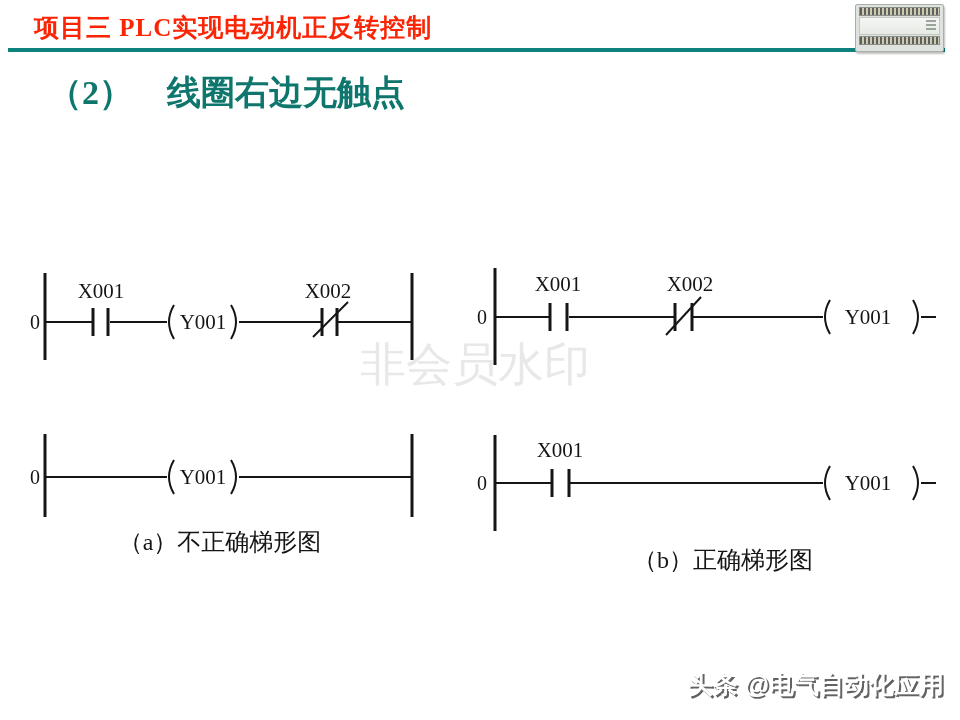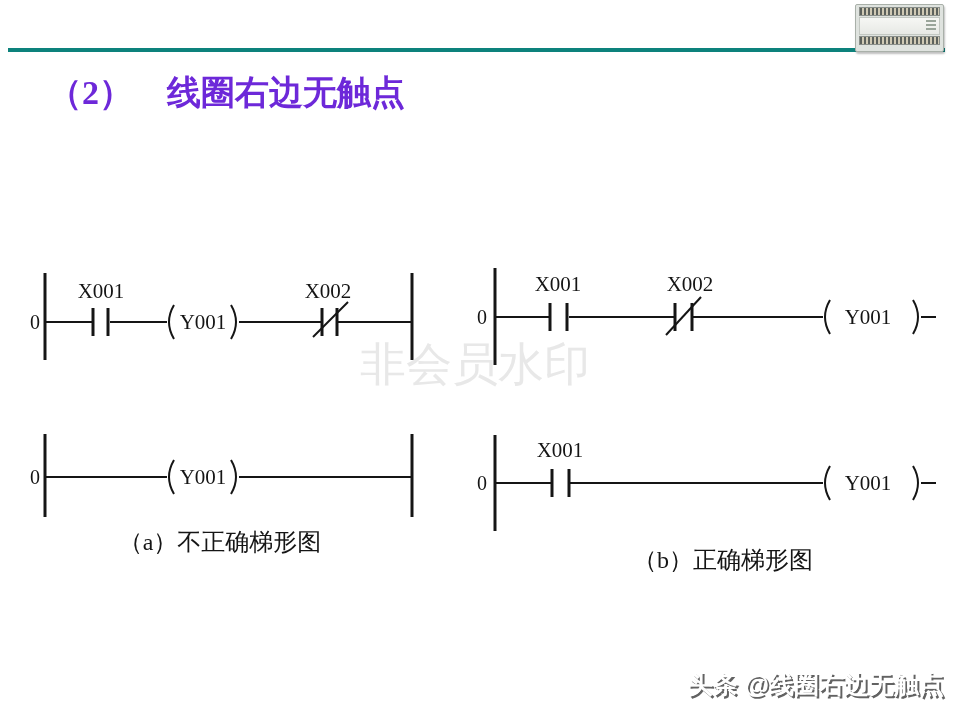--- a/index.html
+++ b/index.html
@@ -35,21 +35,21 @@
     border:1px solid #c3c8c2;box-sizing:border-box;
   }
   .plc-leds{
     position:absolute;right:3px;top:2px;width:10px;height:12px;
     background:repeating-linear-gradient(#9aa59a 0 2px,transparent 2px 4px);
   }
   .plc-strip.bottom{margin-top:0;}
   
   .page-heading{
     position:absolute;left:48px;top:70px;
-    font-size:34px;font-weight:bold;color:#6d28d9;
+    font-size:34px;font-weight:bold;color:#0f766e;
     white-space:nowrap;
   }
   .body-text{
     position:absolute;left:48px;top:130px;width:870px;
     font-size:32px;font-weight:bold;color:#111;line-height:38px;
   }
   .body-line{white-space:nowrap;}
   
   .ladder{position:absolute;}
   .ladder line,.ladder path{stroke:#151515;fill:none;}
@@ -71,20 +71,21 @@
     font-size:25px;font-weight:bold;color:#ffffff;white-space:nowrap;
     text-shadow:2px 2px 0 rgba(70,70,70,0.85);
     font-family:"Liberation Sans","DejaVu Sans",sans-serif;
   }
 </style>
 </head>
 <body>
 
 <div class="slide">
 
+  <div class="header-title" style="color: rgb(251, 37, 5);">项目三 PLC实现电动机正反转控制</div>
   <div class="header-rule" style="background: rgb(13, 130, 124);"></div>
   <div class="plc-image">
     <div class="plc-strip"></div>
     <div class="plc-body">
       <div class="plc-leds"></div>
     </div>
     <div class="plc-strip bottom"></div>
   </div>
 
   <div class="page-heading">（2）　线圈右边无触点</div>
@@ -175,15 +176,15 @@
         <path d="M 360 211 Q 350 228 360 245" stroke-width="2"></path>
         <path d="M 443 211 Q 453 228 443 245" stroke-width="2"></path>
       </g>
       <text x="398" y="235" text-anchor="middle">Y001</text>
       <line x1="451" y1="228" x2="466" y2="228" stroke-width="2"></line>
     </g>
     <text class="caption" x="253" y="313" text-anchor="middle">（b）正确梯形图</text>
   </svg>
 
   <div class="wm-center">非会员水印</div>
-  <div class="wm-bottom">头条 @线圈右边无触点</div>
+  <div class="wm-bottom">头条 @电气自动化应用</div>
 
 </div>
 
 </body></html>

